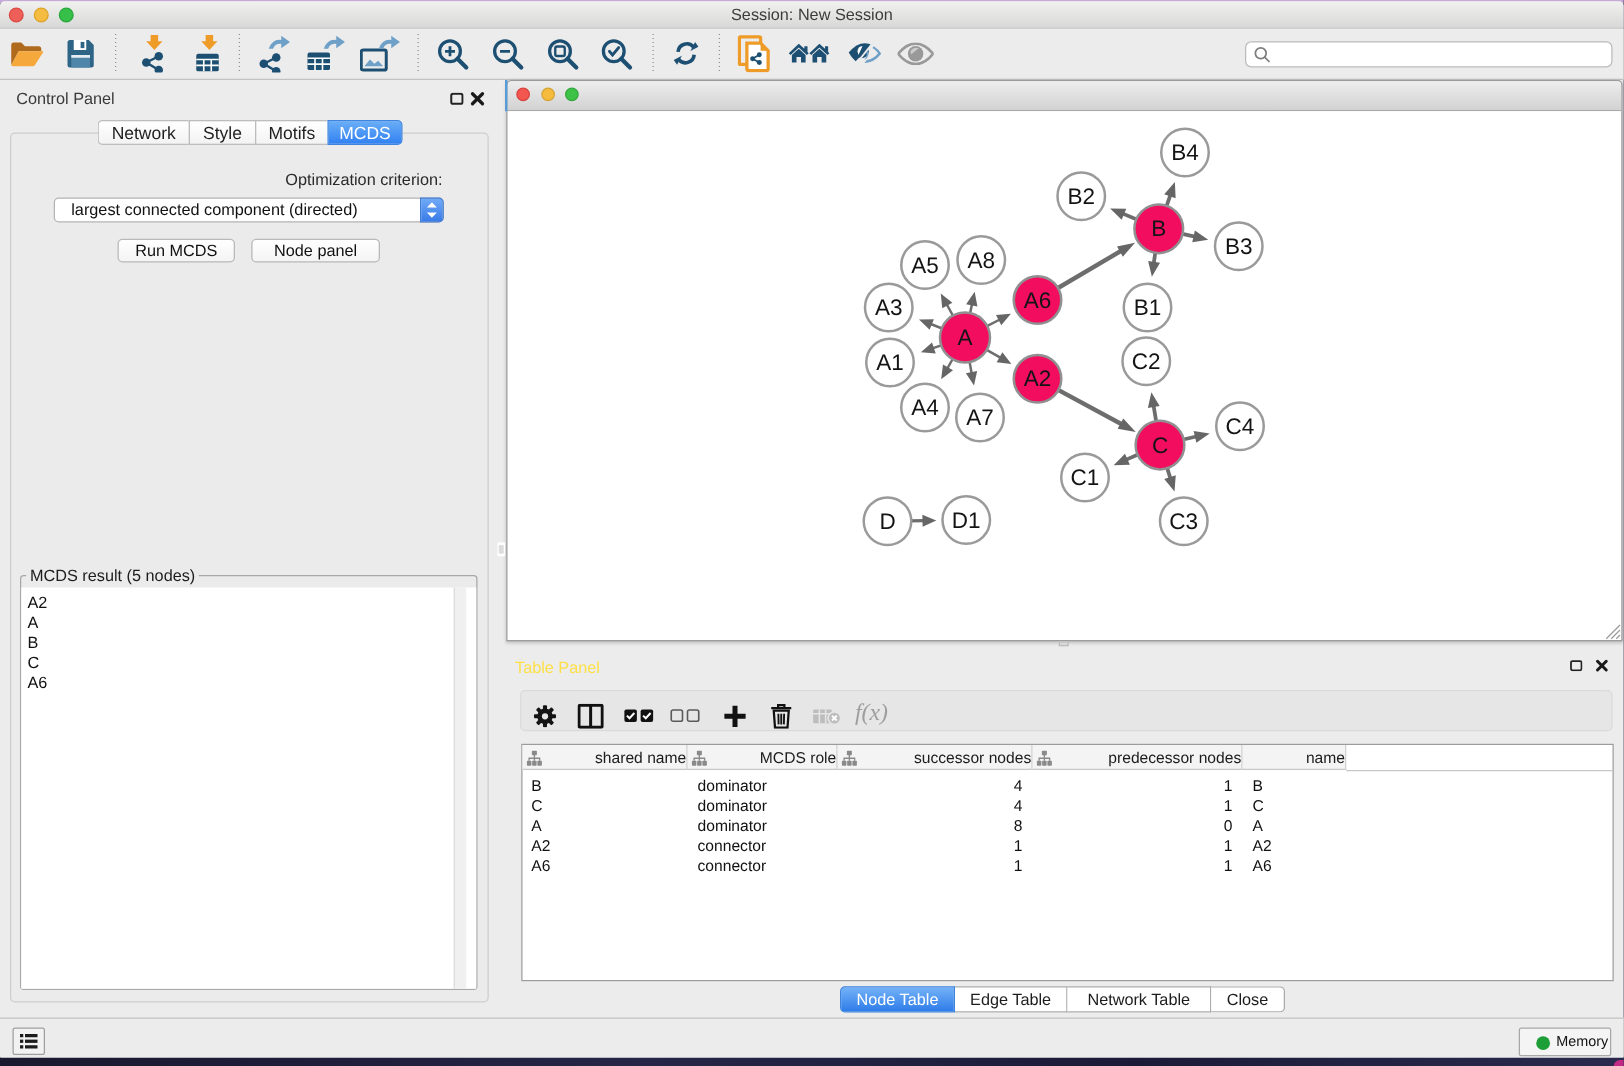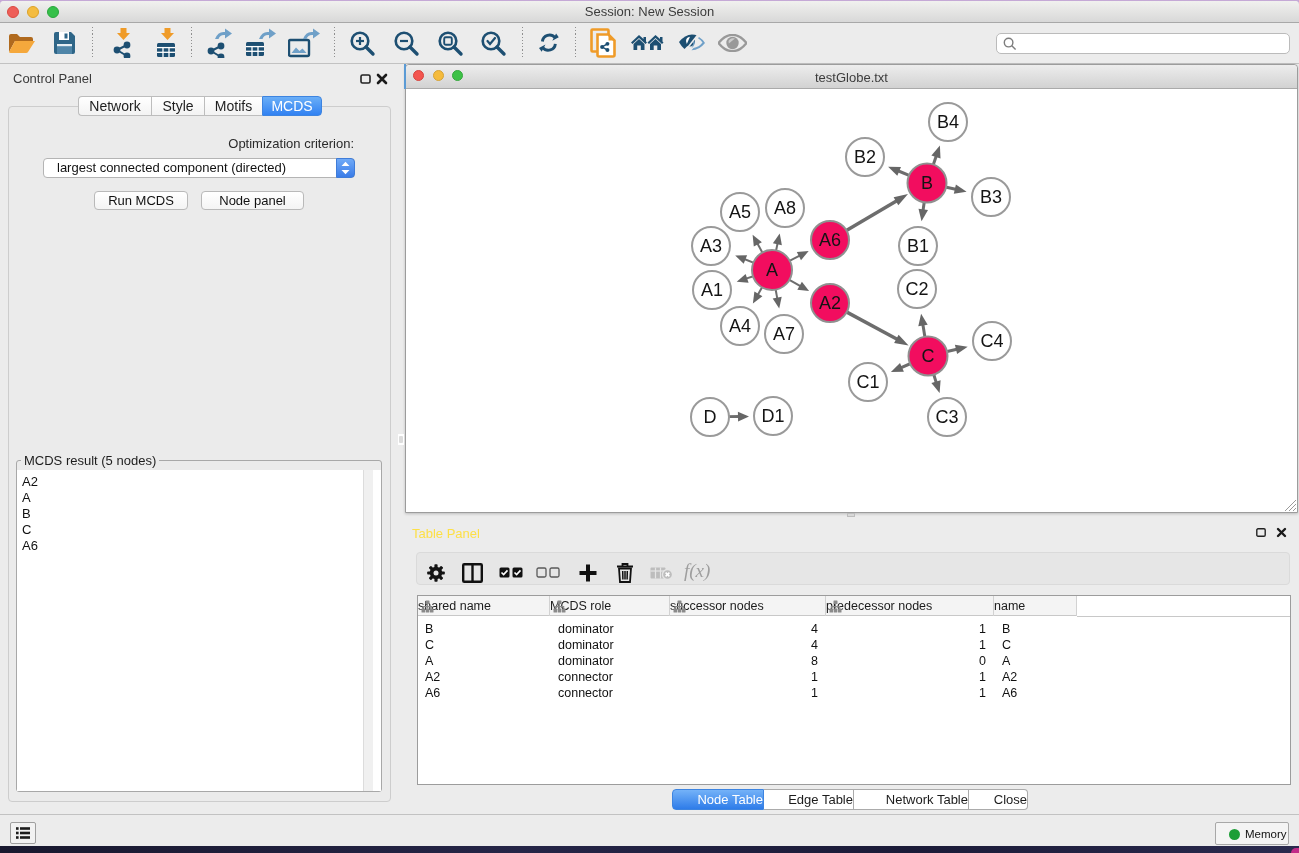--- a/index.html
+++ b/index.html
@@ -41,23 +41,23 @@
 #nw-title .t-red{left:7px;top:5px;width:11px;height:11px;background:#f3554f;border:0.5px solid #d8433e}
 #nw-title .t-yel{left:27px;top:5px;width:11px;height:11px;background:#f5bb3c;border:0.5px solid #d6a336}
 #nw-title .t-grn{left:46px;top:5px;width:11px;height:11px;background:#3dc146;border:0.5px solid #34a83c}
 #nw-text{left:0;top:5px;width:891px;text-align:center;font-size:13px;color:#3c3c3c}
 #nw-blue{left:404px;top:64px;width:2px;height:25px;background:#5b9bd5}
 
 #tp-title{left:412px;top:526px;font-size:13px;color:#fde047}
 #tp-toolbar{left:416px;top:552px;width:874px;height:33px;background:#e6e6e6;border:1px solid #dadada;border-radius:4px}
 #tablebox{left:417px;top:595px;width:874px;height:190px;background:#fff;border:1px solid #9c9c9c}
 #thead{left:0;top:0;width:659px;height:20px;background:#f4f4f4;border-bottom:1px solid #c8c8c8}#thead2{left:659px;top:20px;width:213px;height:1px;background:#c8c8c8}
-.th{top:0;height:20px;border-right:1px solid #d2d2d2;font-size:12.5px;color:#1c1c1c;text-align:left;line-height:20px}
+.th{top:0;height:20px;border-right:1px solid #d2d2d2;font-size:12.5px;color:#1c1c1c;text-align:right;line-height:20px}
 .td{font-size:12.5px;color:#111;height:16px;line-height:16px}
-.tabb{top:789px;height:21px;border:1px solid #ababab;background:#fff;font-size:13px;color:#1c1c1c;text-align:right;line-height:20px}
+.tabb{top:789px;height:21px;border:1px solid #ababab;background:#fff;font-size:13px;color:#1c1c1c;text-align:center;line-height:20px}
 .tabbsel{background:linear-gradient(#74b2f8,#2e7ce9);color:#fff;border-color:#3d84e0}
 
 #statusbar{left:0;top:814px;width:1299px;height:32px;border-top:1px solid #c2c2c2;background:#ececec}
 #listbtn{left:10px;top:822px;width:26px;height:22px;background:#f2f2f2;border:1px solid #9f9f9f;border-radius:2px}
 #membtn{left:1215px;top:822px;width:74px;height:23px;background:#f4f4f4;border:1px solid #a8a8a8;border-radius:2px}
 #memdot{left:13px;top:6px;width:11px;height:11px;border-radius:50%;background:#1d9e37}
 #memtext{left:29px;top:5px;font-size:11.5px;color:#111}
 </style></head>
 <body>
 <div class="abs" id="wp-top"></div>
@@ -242,21 +242,20 @@
     <div>C</div>
     <div>A6</div>
   </div>
 <div class="abs" id="mcds-scroll"></div>
 <div class="abs" id="grouplabel">MCDS result (5 nodes)</div>
 <div class="abs" id="netwin">
 <div class="abs" id="nw-title">
       <div class="abs tl t-red"></div>
       <div class="abs tl t-yel"></div>
       <div class="abs tl t-grn"></div>
-      <div class="abs" id="nw-text">testGlobe.txt</div>
     </div>
 <div class="abs" style="left:0;top:24px;width:891px;height:423px;overflow:hidden">
       <svg style="position:absolute;left:0;top:0" width="892" height="423" viewBox="406 89 892 423">
 <line x1="754.9" y1="275.7" x2="745.2" y2="278.9" stroke="#6d6d6d" stroke-width="2.0"></line>
 <polygon points="736.7,281.8 745.6,273.9 748.6,282.7" fill="#666666"></polygon>
 <line x1="755.2" y1="263.4" x2="743.6" y2="258.8" stroke="#6d6d6d" stroke-width="2.0"></line>
 <polygon points="735.2,255.5 747.1,255.3 743.7,263.8" fill="#666666"></polygon>
 <line x1="763.1" y1="285.6" x2="757.4" y2="295.6" stroke="#6d6d6d" stroke-width="2.0"></line>
 <polygon points="752.9,303.4 754.4,291.6 762.4,296.2" fill="#666666"></polygon>
 <line x1="763.3" y1="254.2" x2="756.9" y2="242.6" stroke="#6d6d6d" stroke-width="2.0"></line>

